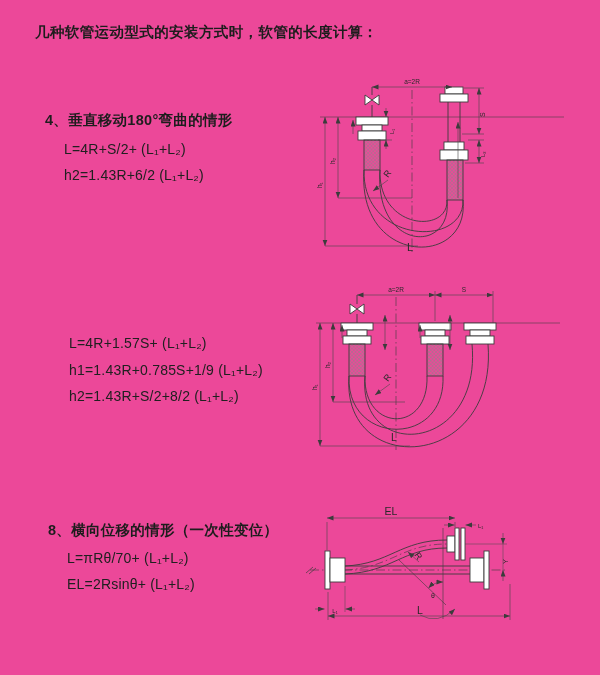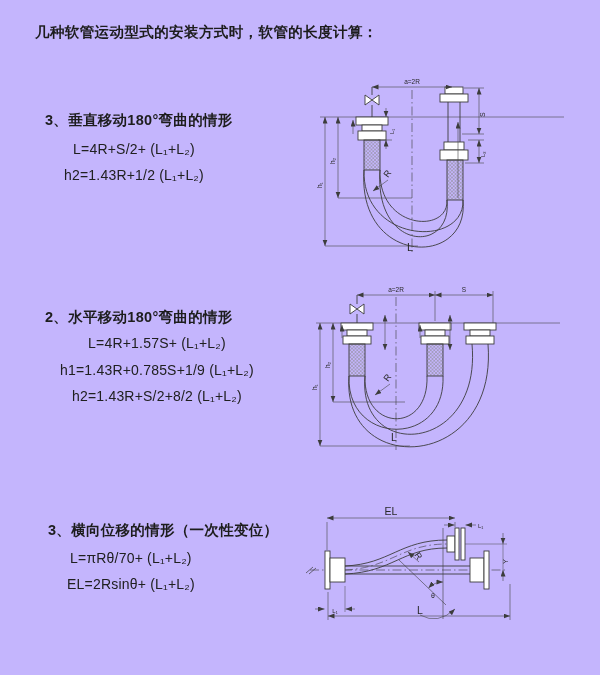--- a/index.html
+++ b/index.html
@@ -1,18 +1,18 @@
 <!DOCTYPE html>
 <html><head>
 <meta charset="utf-8">
 <style>
   html,body{margin:0;padding:0;background:#ffffff;}
   #page{
-    position:relative;width:600px;height:675px;background:#c4b5fd;
-    font-family:"Liberation Sans","DejaVu Sans",sans-serif;color:#1d1d1d;overflow:hidden;text-align:center;
+    position:relative;width:600px;height:675px;background:#ec4899;
+    font-family:"Liberation Sans","DejaVu Sans",sans-serif;color:#1d1d1d;overflow:hidden;
   }
   .title{position:absolute;left:35px;top:23px;font-size:14.5px;font-weight:700;letter-spacing:.4px;}
   .sec-heading{position:absolute;font-size:14.5px;font-weight:700;letter-spacing:.3px;white-space:nowrap;}
   .formulas{position:absolute;font-size:14px;letter-spacing:.2px;color:#202020;}
   .formulas .formula{white-space:pre;}
   .f1 .formula{line-height:26px;}
   .f2 .formula{line-height:26.5px;}
   .f3 .formula{line-height:25.5px;}
   .d{position:absolute;}
   .d text{fill:#2a2a2a;stroke:none;font-family:"Liberation Sans","DejaVu Sans",sans-serif;}
@@ -20,34 +20,33 @@
   .d2{left:310px;top:282px;}
   .d3{left:298px;top:498px;}
 </style>
 </head>
 <body>
 
 <div id="page">
 
   <div class="title">几种软管运动型式的安装方式时，软管的长度计算：</div>
 
-  <div class="sec-heading" style="left:45px;top:111px">3、垂直移动180°弯曲的情形</div>
+  <div class="sec-heading" style="left:45px;top:111px">4、垂直移动180°弯曲的情形</div>
   <div class="formulas f1" style="left:64px;top:136px">
     <div class="formula">L=4R+S/2+ (L₁+L₂)</div>
-    <div class="formula">h2=1.43R+1/2 (L₁+L₂)</div>
+    <div class="formula">h2=1.43R+6/2 (L₁+L₂)</div>
   </div>
 
-  <div class="sec-heading" style="left:45px;top:308px">2、水平移动180°弯曲的情形</div>
-  <div class="formulas f2" style="left:60px;top:330px">
+  <div class="formulas f2" style="left:69px;top:330px">
     <div class="formula">L=4R+1.57S+ (L₁+L₂)</div>
     <div class="formula">h1=1.43R+0.785S+1/9 (L₁+L₂)</div>
     <div class="formula">h2=1.43R+S/2+8/2 (L₁+L₂)</div>
   </div>
 
-  <div class="sec-heading" style="left:48px;top:521px">3、横向位移的情形（一次性变位）</div>
+  <div class="sec-heading" style="left:48px;top:521px">8、横向位移的情形（一次性变位）</div>
   <div class="formulas f3" style="left:67px;top:546px">
     <div class="formula">L=πRθ/70+ (L₁+L₂)</div>
     <div class="formula">EL=2Rsinθ+ (L₁+L₂)</div>
   </div>
 
   <svg class="d d1" width="272" height="182" viewBox="0 0 272 182">
     <defs>
       <pattern id="br1" width="3.5" height="3.5" patternUnits="userSpaceOnUse">
         <path d="M0,0L3.5,3.5M3.5,0L0,3.5" stroke="#8a8a8a" stroke-width="0.5"></path>
       </pattern>

